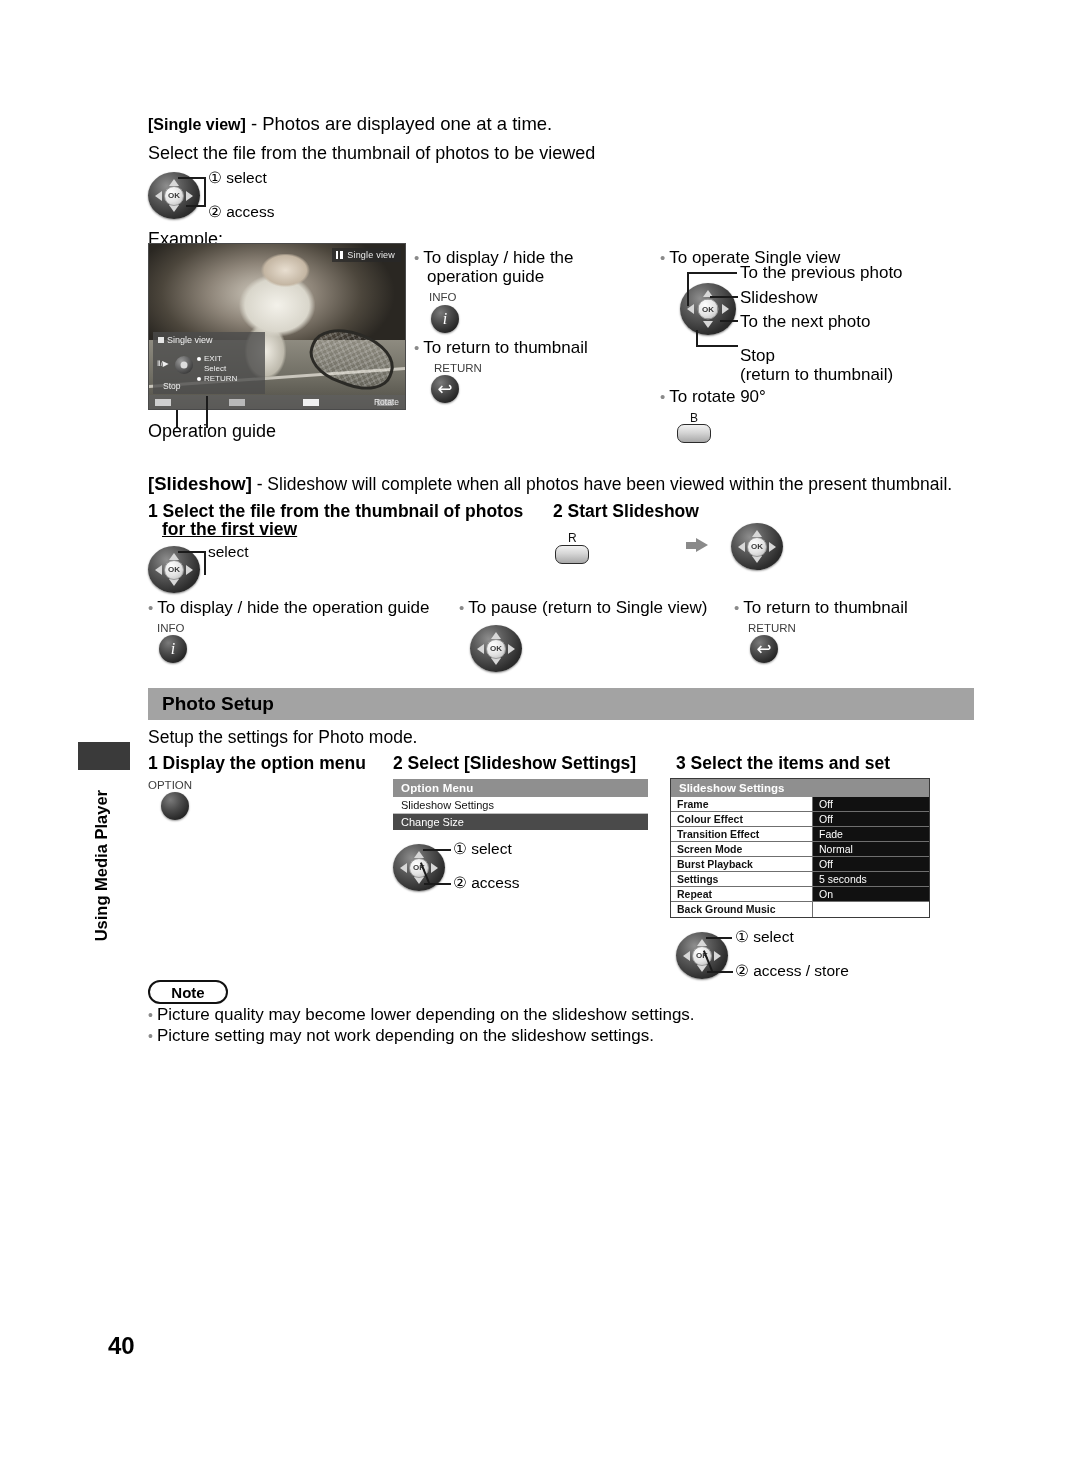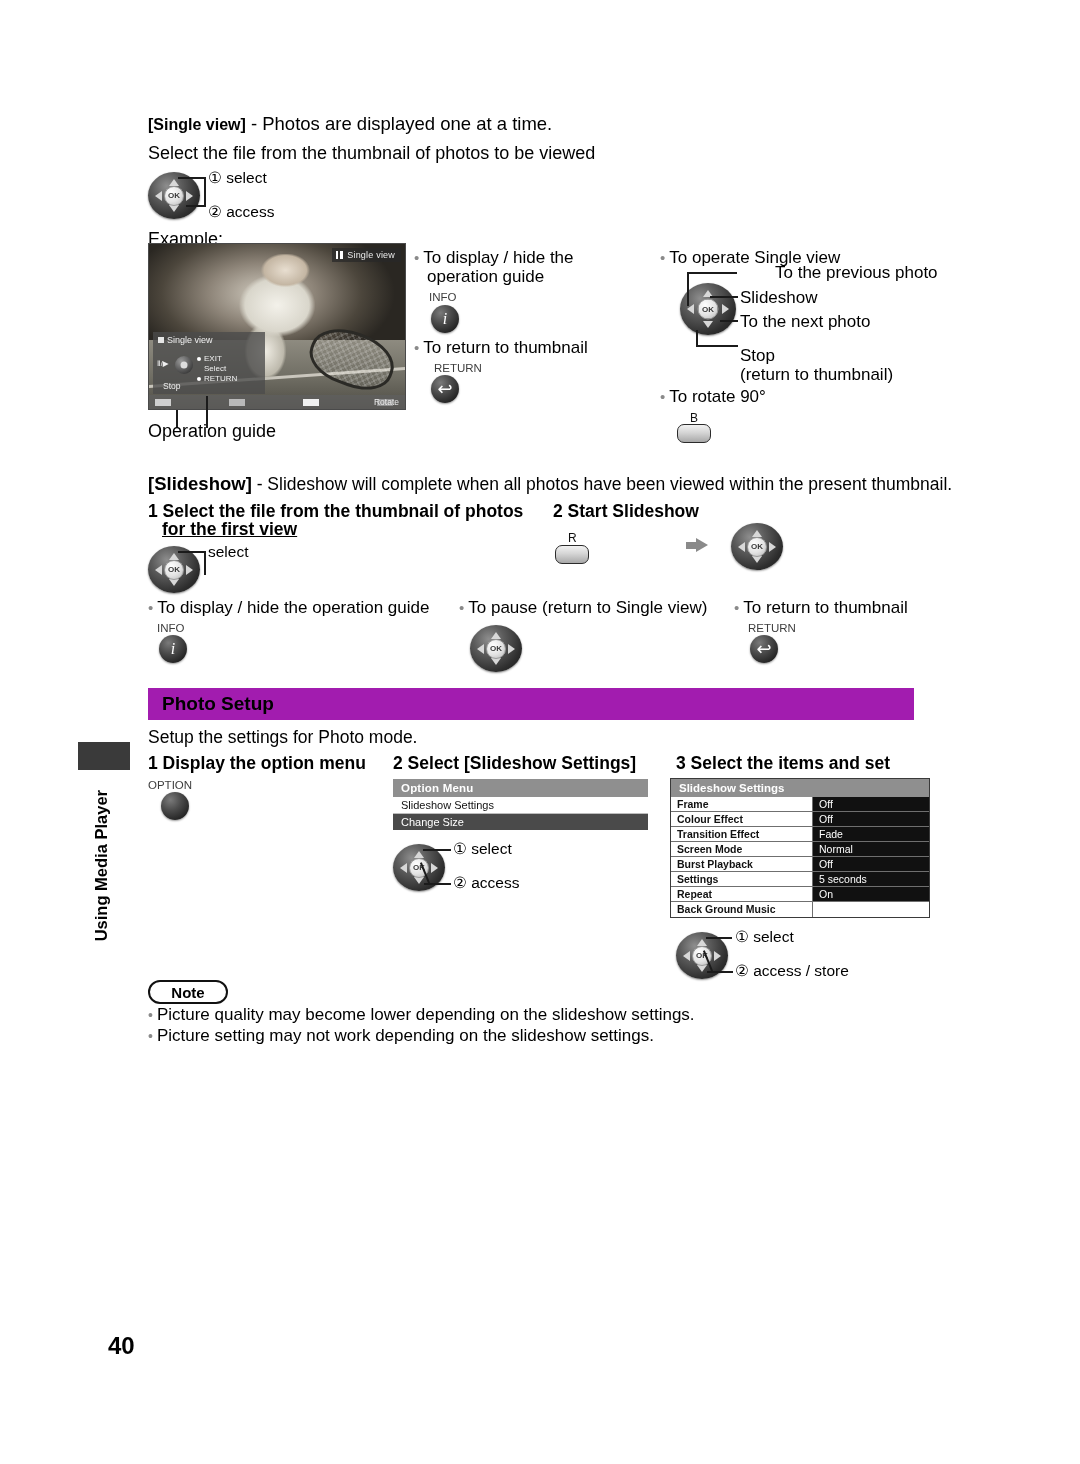--- a/index.html
+++ b/index.html
@@ -165,22 +165,22 @@
 
   
   .bul{ position:absolute; white-space:nowrap; font-size:17px; }
   .bul:before{
     content:"•"; color:#8a8a8a; font-size:15px; margin-right:4px;
   }
   .sub{ position:absolute; white-space:nowrap; font-size:17px; }
 
   
   .band{
-    position:absolute; left:148px; top:688px; width:766px; height:32px;
-    background:#a21caf; display:flex; align-items:center;
+    position:absolute; left:148px; top:688px; width:826px; height:32px;
+    background:#a3a3a3; display:flex; align-items:center;
   }
   .band span{ margin-left:14px; font-size:19px; font-weight:bold; }
 
   
   .step{ position:absolute; font-size:17.5px; font-weight:bold; white-space:nowrap; }
   .step .num{ font-weight:bold; }
 
   
   .osd{ position:absolute; }
   .osd-title{
@@ -321,21 +321,21 @@
   <div class="dpad" style="left:680px; top:283px; width:56px; height:52px;">
     <span class="ar up"></span>
     <span class="ar dn"></span>
     <span class="ar lf"></span>
     <span class="ar rt"></span>
     <span class="okc" style="width:21px;height:21px;">OK</span>
   </div>
 
   <div class="conn" style="left:687px; top:272px; width:1.5px; height:34px; background:#1b1b1b;"></div>
   <div class="conn" style="left:687px; top:272px; width:50px; height:1.5px; background:#1b1b1b;"></div>
-  <div class="sub" style="left:740px; top:263px;margin-left:35px;">To the previous photo</div>
+  <div class="sub" style="left:740px; top:263px;">To the previous photo</div>
 
   <div class="conn" style="left:710px; top:296px; width:28px; height:1.5px; background:#1b1b1b;"></div>
   <div class="sub" style="left:740px; top:288px;">Slideshow</div>
 
   <div class="conn" style="left:720px; top:320px; width:18px; height:1.5px; background:#1b1b1b;"></div>
   <div class="sub" style="left:740px; top:312px;">To the next photo</div>
 
   <div class="conn" style="left:696px; top:330px; width:1.5px; height:16px; background:#1b1b1b;"></div>
   <div class="conn" style="left:696px; top:345px; width:42px; height:1.5px; background:#1b1b1b;"></div>
   <div class="sub" style="left:740px; top:346px;">Stop</div>

